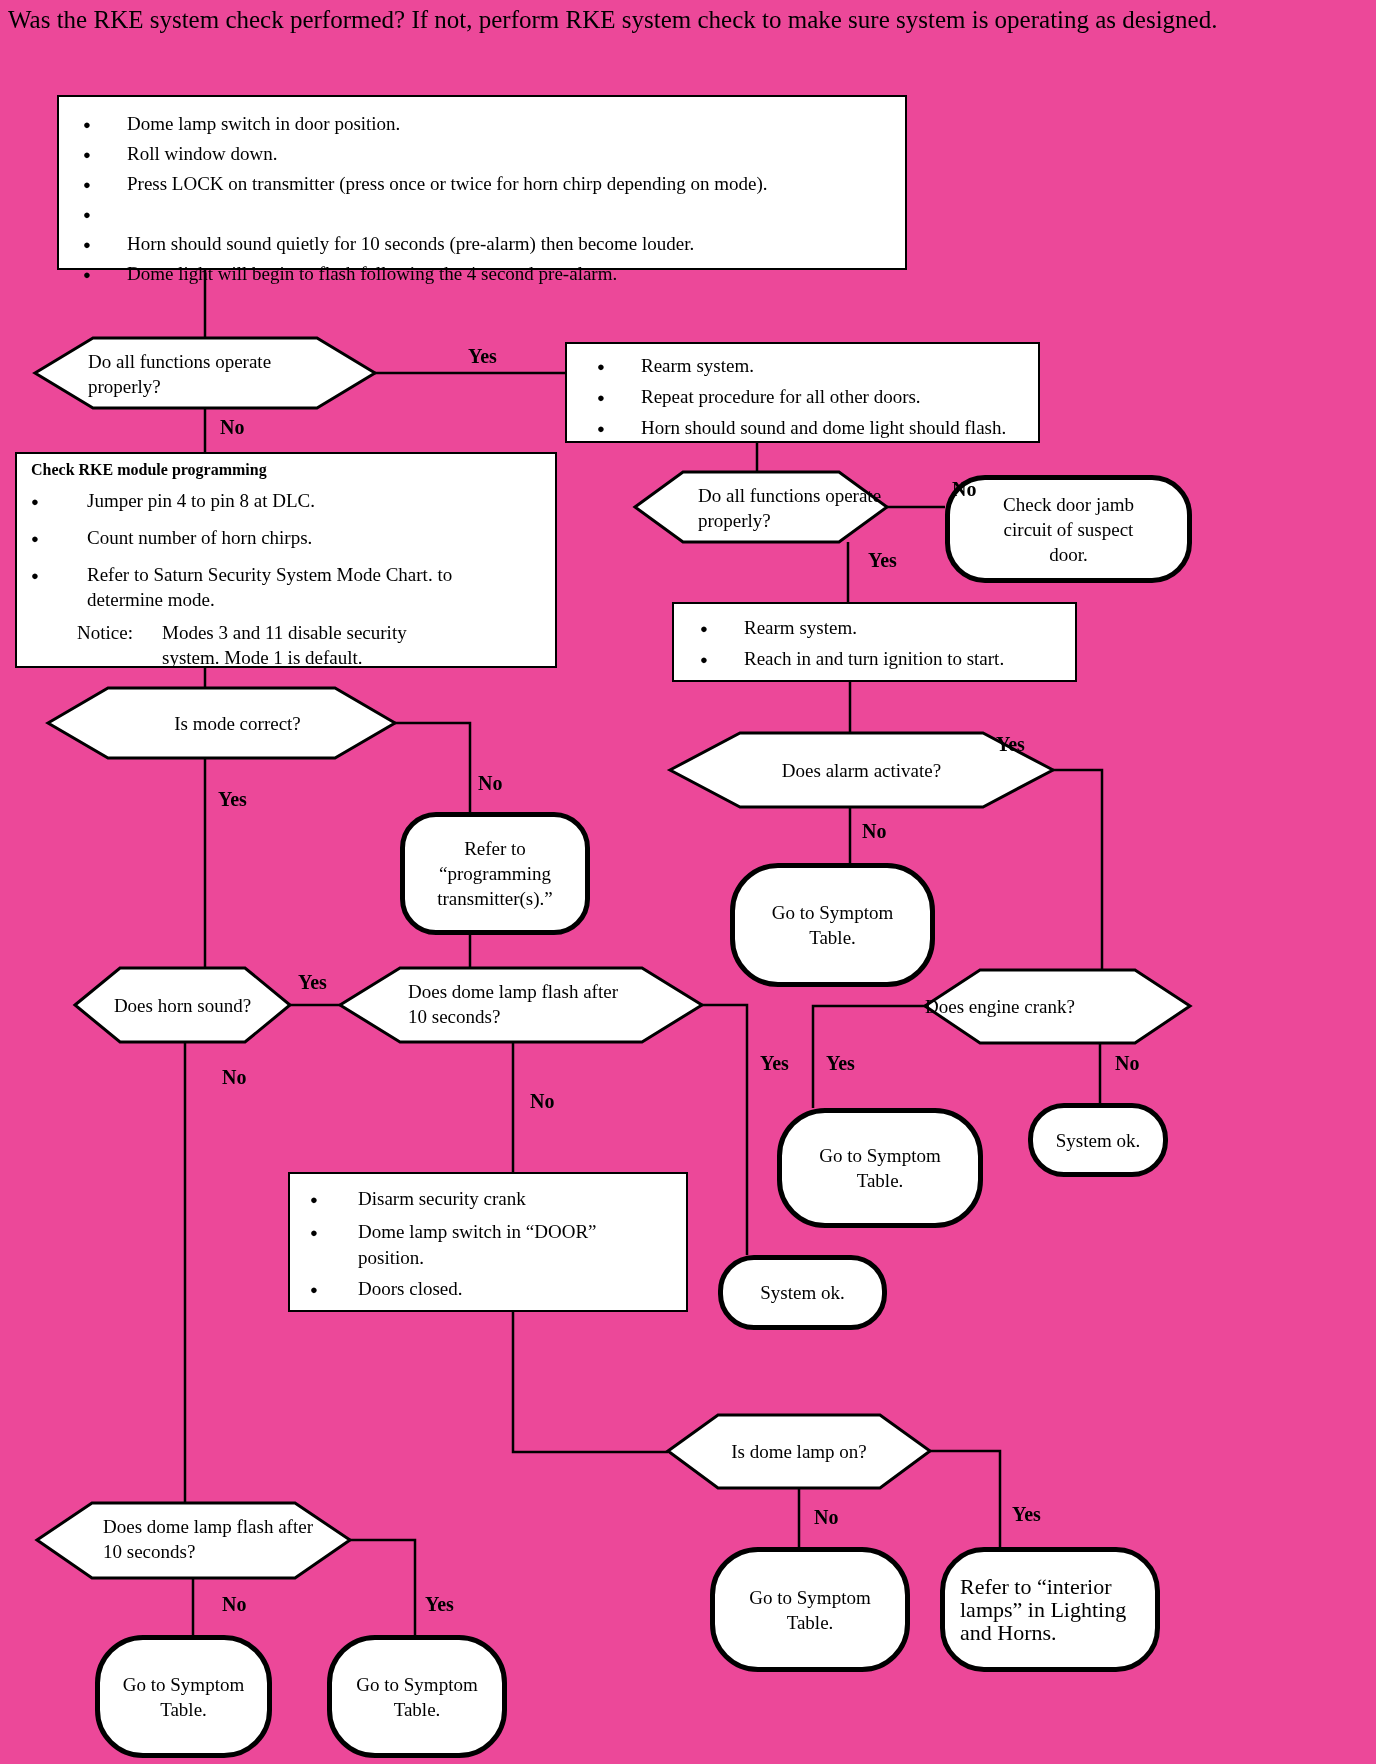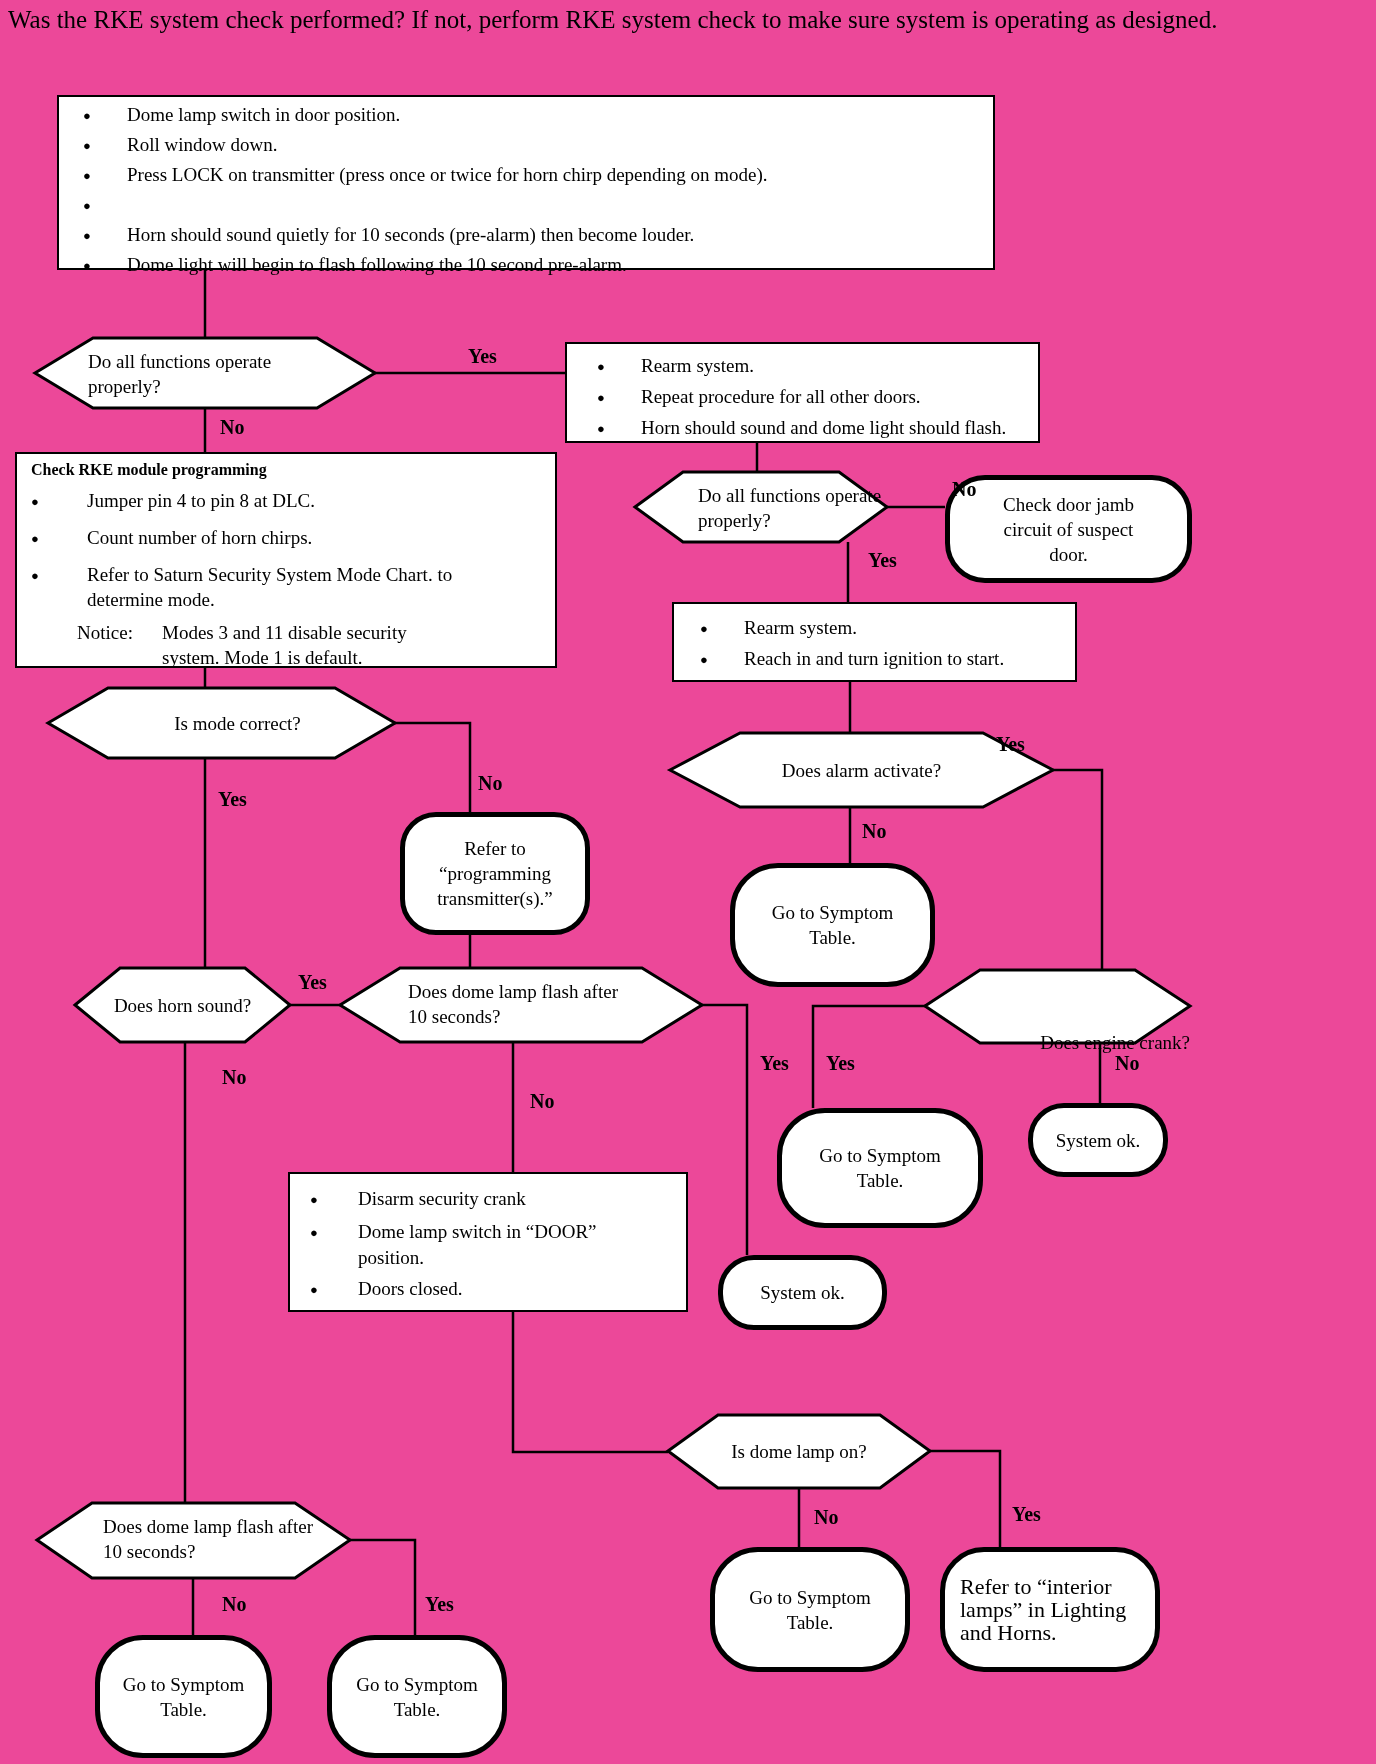--- a/index.html
+++ b/index.html
@@ -4,21 +4,21 @@
 <style>
   html,body{margin:0;padding:0;background:#fff;}
   #page{position:relative;width:1376px;height:1764px;background:#ec4899;
         font-family:"Liberation Serif", serif;color:#000;overflow:hidden;}
 
   
   #header{position:absolute;left:8px;top:4px;width:1250px;font-size:25px;line-height:1.26;}
 
   
   .box{position:absolute;border:2px solid #000;background:#fff;box-sizing:border-box;font-size:19px;}
-  #procedure{left:57px;top:95px;width:938px;height:175px;padding:4px 10px 0 24px;}
+  #procedure{left:57px;top:95px;width:850px;height:175px;padding:13px 10px 0 24px;}
   #rearm1{left:565px;top:342px;width:475px;height:101px;padding:7px 8px 0 30px;}
   #checkrke{left:15px;top:452px;width:542px;height:216px;padding:7px 8px 0 14px;}
   #rearm2{left:672px;top:602px;width:405px;height:80px;padding:9px 8px 0 26px;}
   #disarm{left:288px;top:1172px;width:400px;height:140px;padding:12px 8px 0 20px;}
 
   .li{display:flex;align-items:flex-start;}
   .bullet{flex:0 0 44px;}
   .bullet::before{content:"\25CF";font-size:13px;position:relative;top:-1px;}
   #procedure .li{line-height:28px;}
   #rearm1 .li{line-height:29px;}
@@ -53,21 +53,21 @@
   #gotoA{left:95px;top:1635px;width:177px;height:123px;border-radius:48px;}
   #gotoB{left:327px;top:1635px;width:180px;height:123px;border-radius:48px;}
   .goto-inner{width:135px;}
   #jamb, #referprog, #goto1, #goto2, #goto3, #gotoA, #gotoB, #referint, #sysok1, #sysok2{z-index:2;}
 
   
   .hextext{position:absolute;font-size:19px;line-height:25px;z-index:2;}
   #t-h1{left:88px;top:349px;width:215px;}
   #t-h2{left:698px;top:483px;width:215px;}
   #t-h3{left:670px;top:758px;width:383px;text-align:center;}
-  #t-h4{left:925px;top:994px;width:265px;text-align:right;margin-top:36px;}
+  #t-h4{left:925px;top:994px;width:265px;text-align:left;}
   #t-h5{left:64px;top:711px;width:347px;text-align:center;}
   #t-h6{left:668px;top:1439px;width:262px;text-align:center;}
   #t-h7{left:75px;top:993px;width:215px;text-align:center;}
   #t-h8{left:408px;top:979px;width:215px;}
   #t-h9{left:103px;top:1514px;width:215px;}
 
   
   .lbl{position:absolute;font-weight:bold;font-size:20px;z-index:2;}
   #y1{left:468px;top:345px;} #n1{left:220px;top:416px;}
   #y2{left:868px;top:549px;} #n2{left:952px;top:478px;}
@@ -143,21 +143,21 @@
       </div>
     <div class="li">
         <span class="bullet"></span>
       </div>
     <div class="li">
         <span class="bullet"></span>
         <span class="li-text">Horn should sound quietly for 10 seconds (pre-alarm) then become louder.</span>
       </div>
     <div class="li">
         <span class="bullet"></span>
-        <span class="li-text">Dome light will begin to flash following the 10 second pre-alarm.</span>
+        <span class="li-text">Dome light will begin to flash following the 4 second pre-alarm.</span>
       </div>
   </div>
 
   <div id="rearm1" class="box">
     <div class="li">
         <span class="bullet"></span>
         <span class="li-text">Rearm system.</span>
       </div>
     <div class="li">
         <span class="bullet"></span>

